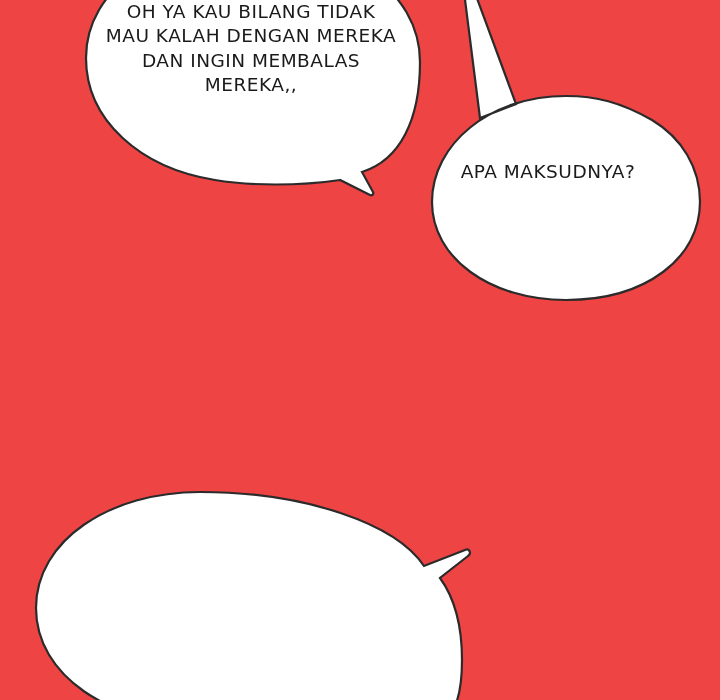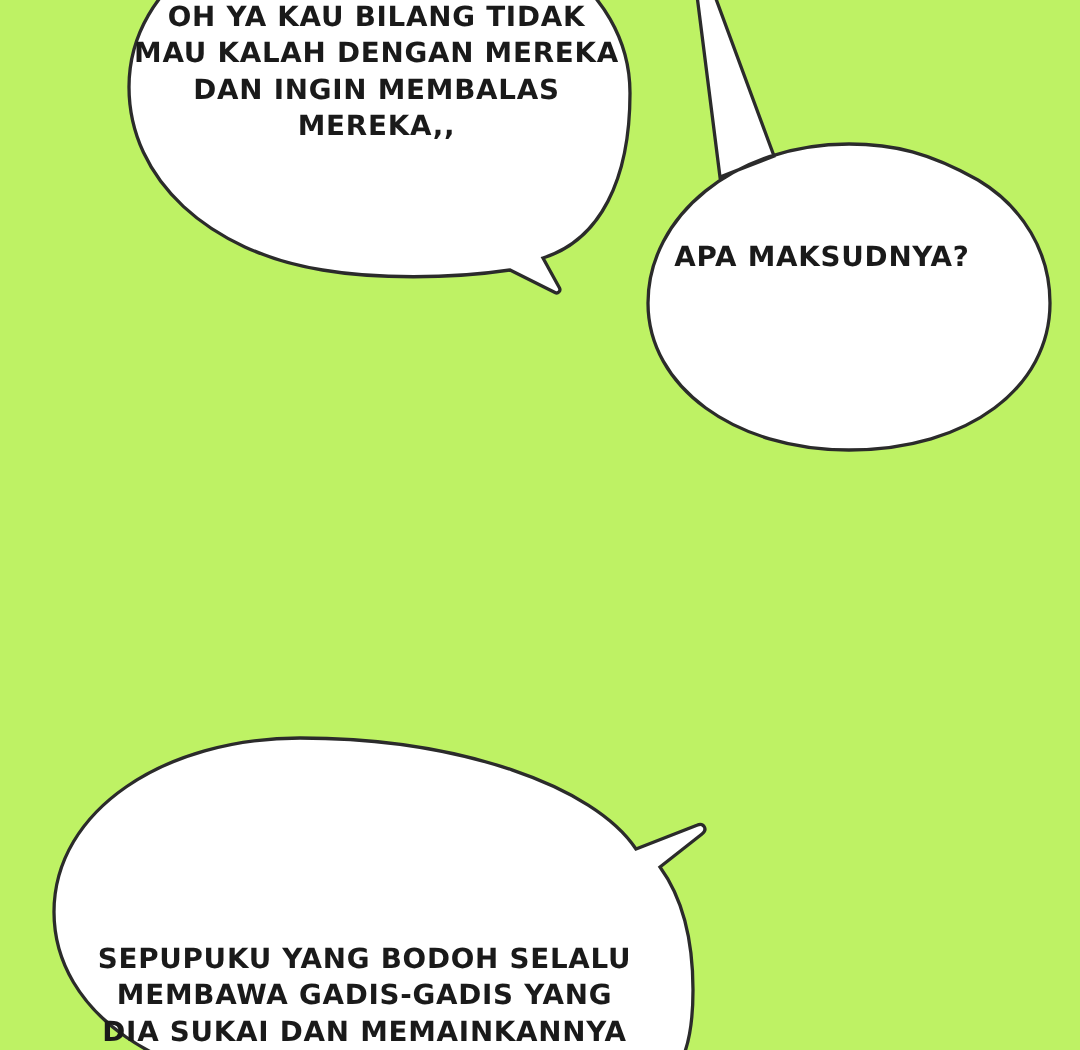--- a/index.html
+++ b/index.html
@@ -13,22 +13,21 @@
     position: relative;
     overflow: hidden;
     font-family: "Liberation Sans", sans-serif;
   }
   .page {
     position: absolute;
     left: 0;
     top: 0;
     width: 720px;
     height: 700px;
-    background: #bef264;
-    font-weight: bold;
+    background: #ef4444;
   }
   .bubble-svg {
     position: absolute;
     left: 0;
     top: 0;
     width: 720px;
     height: 700px;
     pointer-events: none;
   }
   .bubble-text {
@@ -102,17 +101,14 @@
              C 396 524, 306 492, 200 492 Z" fill="#ffffff" stroke="#2b2b2b" stroke-width="2.2"></path>
   </svg>
 
   <div class="bubble-text" id="text-bubble-1">OH YA KAU BILANG TIDAK
 MAU KALAH DENGAN MEREKA
 DAN INGIN MEMBALAS
 MEREKA,,</div>
 
   <div class="bubble-text" id="text-bubble-2">APA MAKSUDNYA?</div>
 
-  <div class="bubble-text" id="text-bubble-3">SEPUPUKU YANG BODOH SELALU
-MEMBAWA GADIS-GADIS YANG
-DIA SUKAI DAN MEMAINKANNYA</div>
 
 </div>
 
 </body></html>

